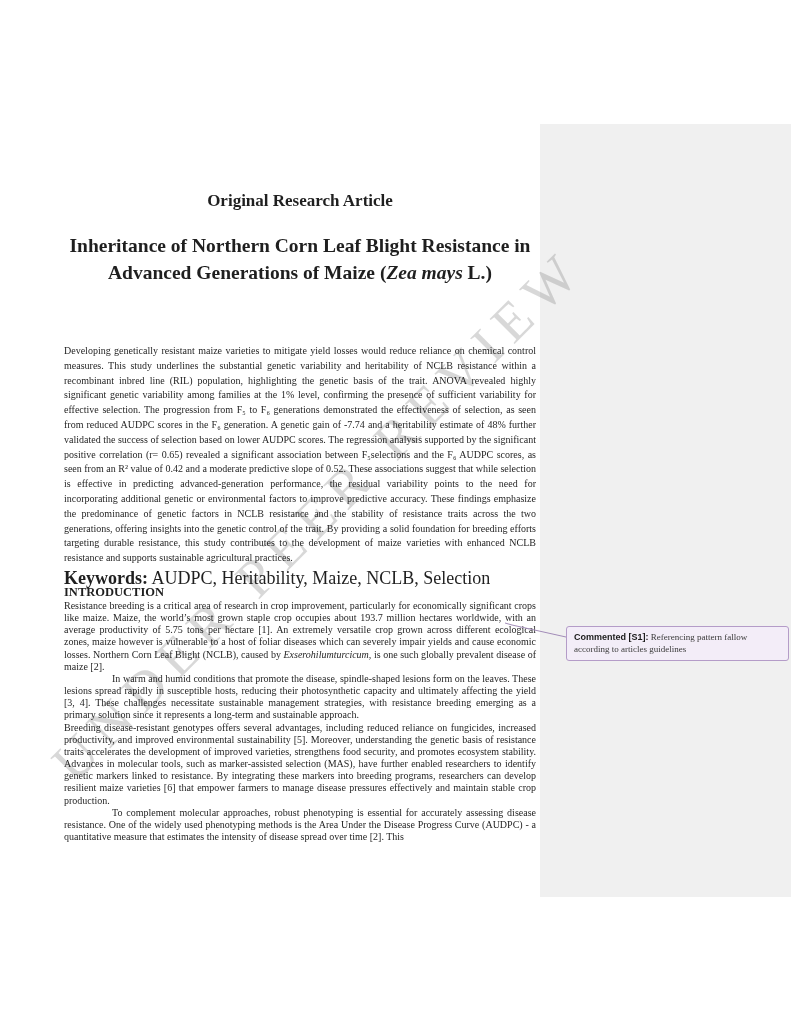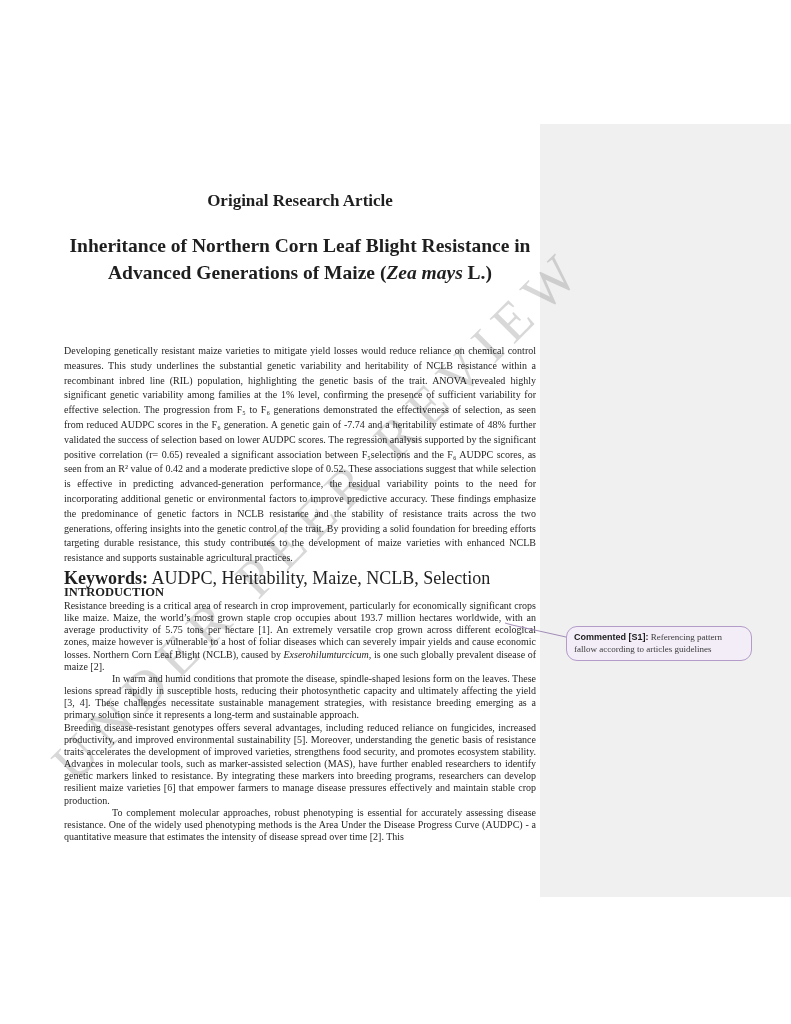--- a/index.html
+++ b/index.html
@@ -89,24 +89,24 @@
     position: absolute;
     left: 0; top: 0;
     width: 791px; height: 1024px;
     z-index: 3;
     pointer-events: none;
   }
   .comment-balloon {
     position: absolute;
     left: 566px;
     top: 626px;
-    width: 186px;
+    width: 223px;
     background: #f3edf8;
     border: 1px solid #b49cc8;
-    border-radius: 11px;
+    border-radius: 3px;
     padding: 4px 7px 5px 7px;
     z-index: 4;
     font-size: 9px;
     line-height: 12px;
     color: #333333;
     cursor: default;
   }
   .comment-balloon .comment-label {
     font-family: "Liberation Sans", sans-serif;
     font-weight: bold;

